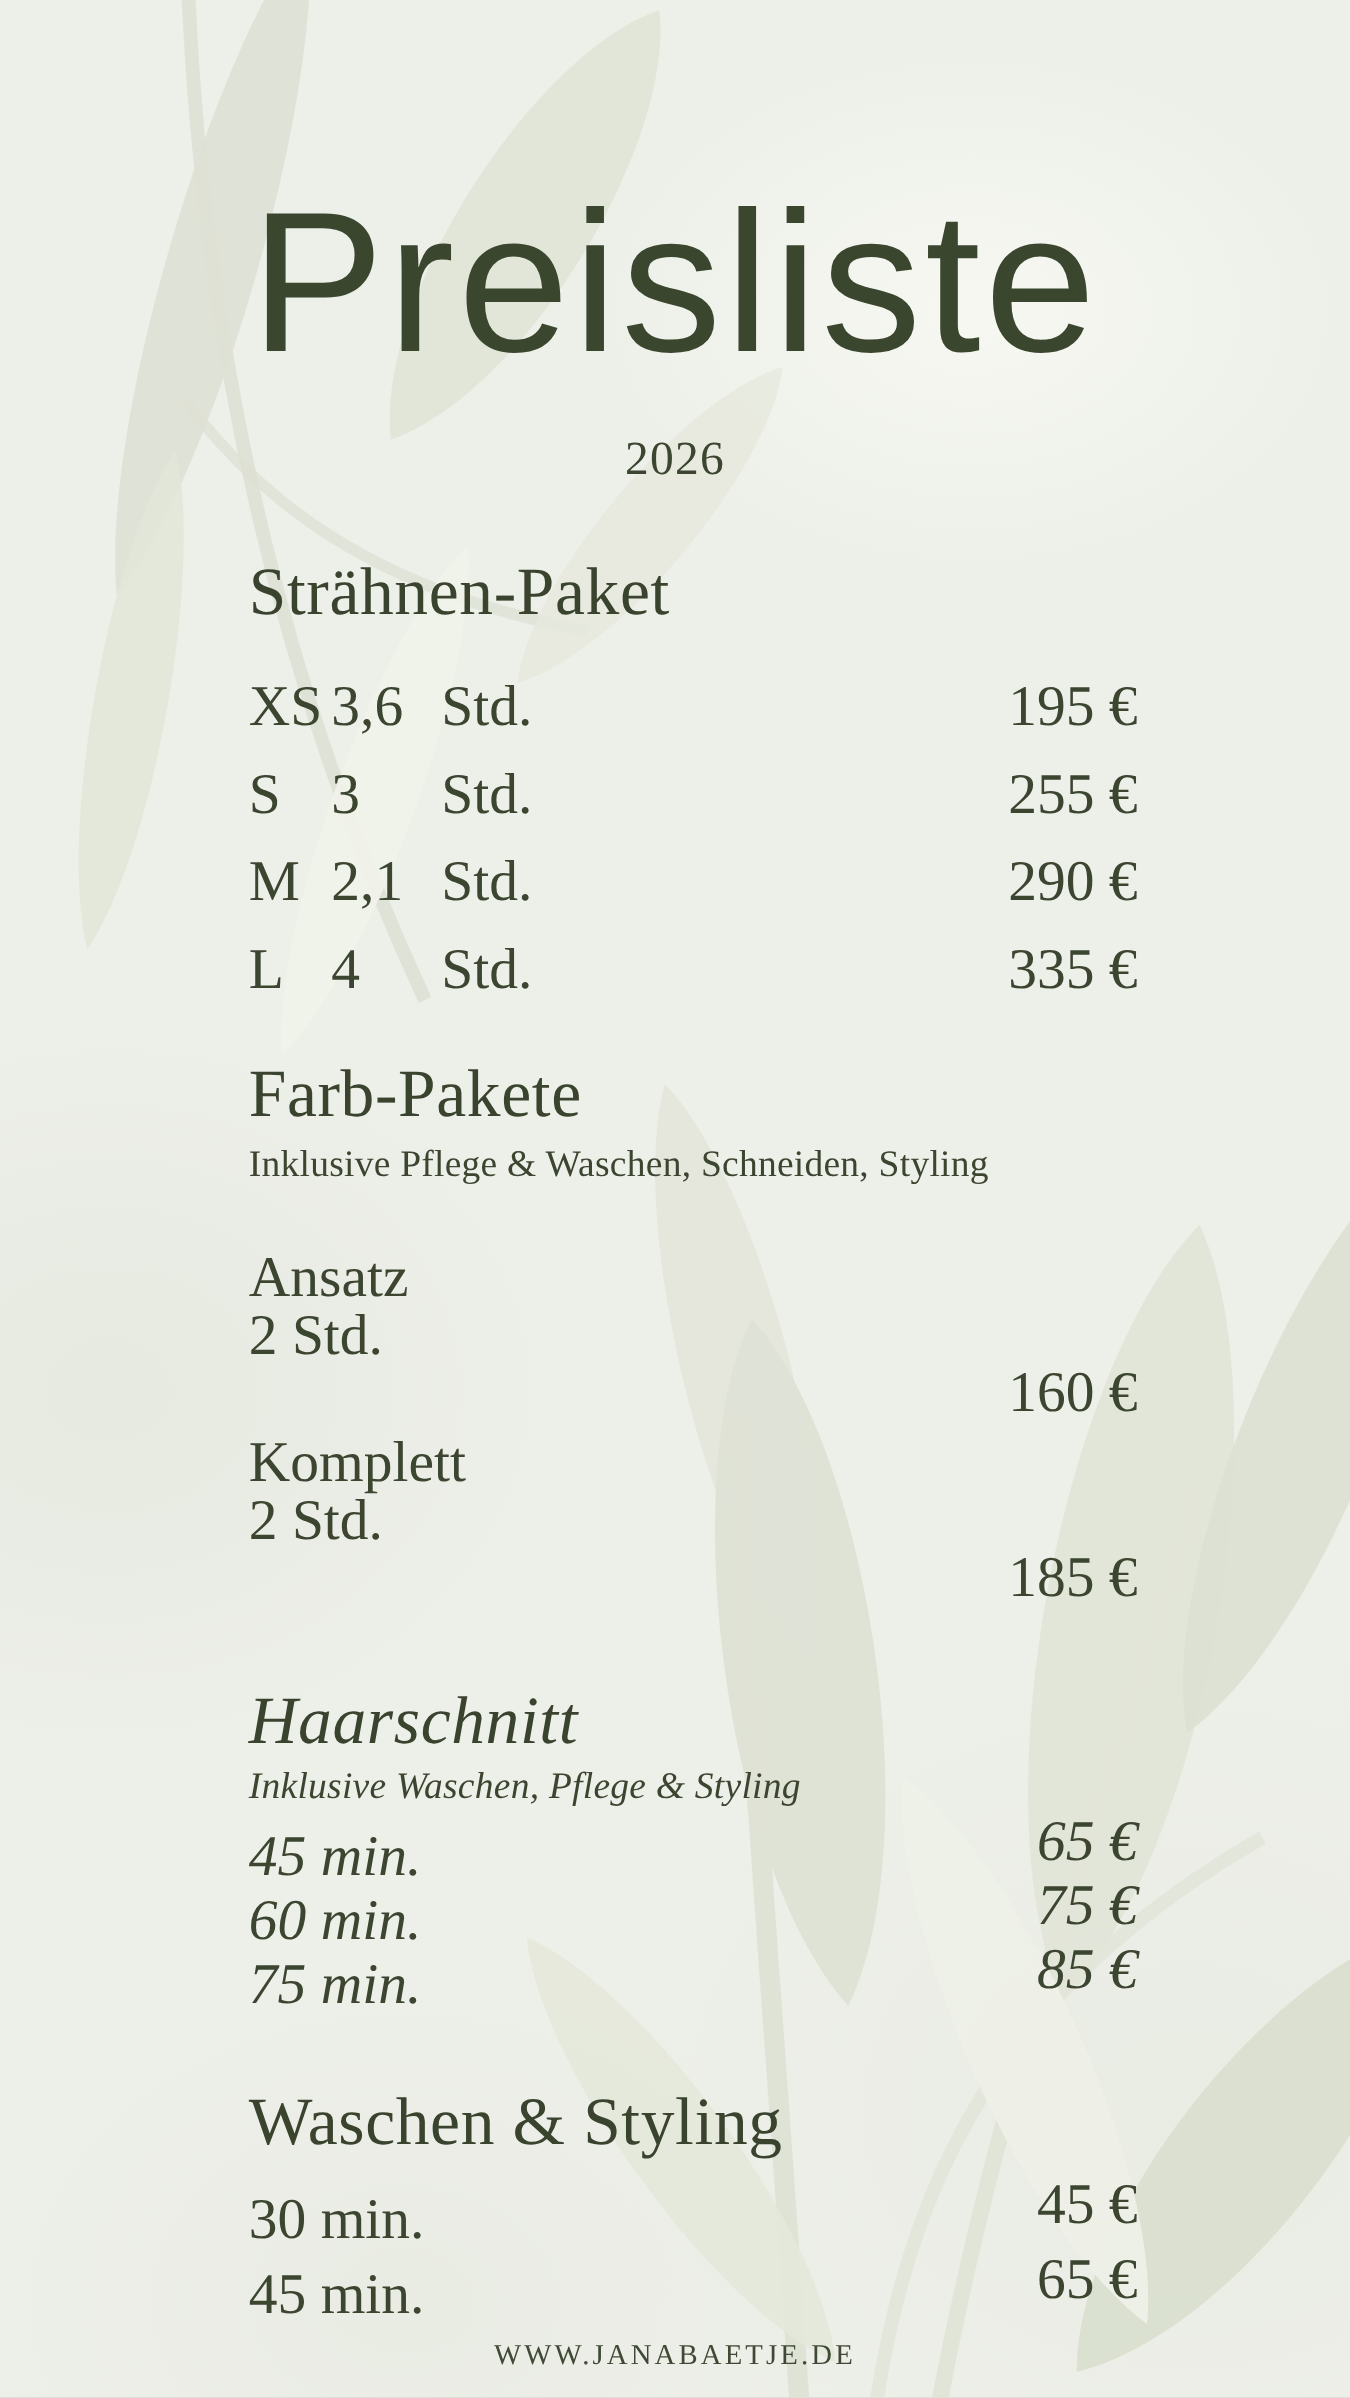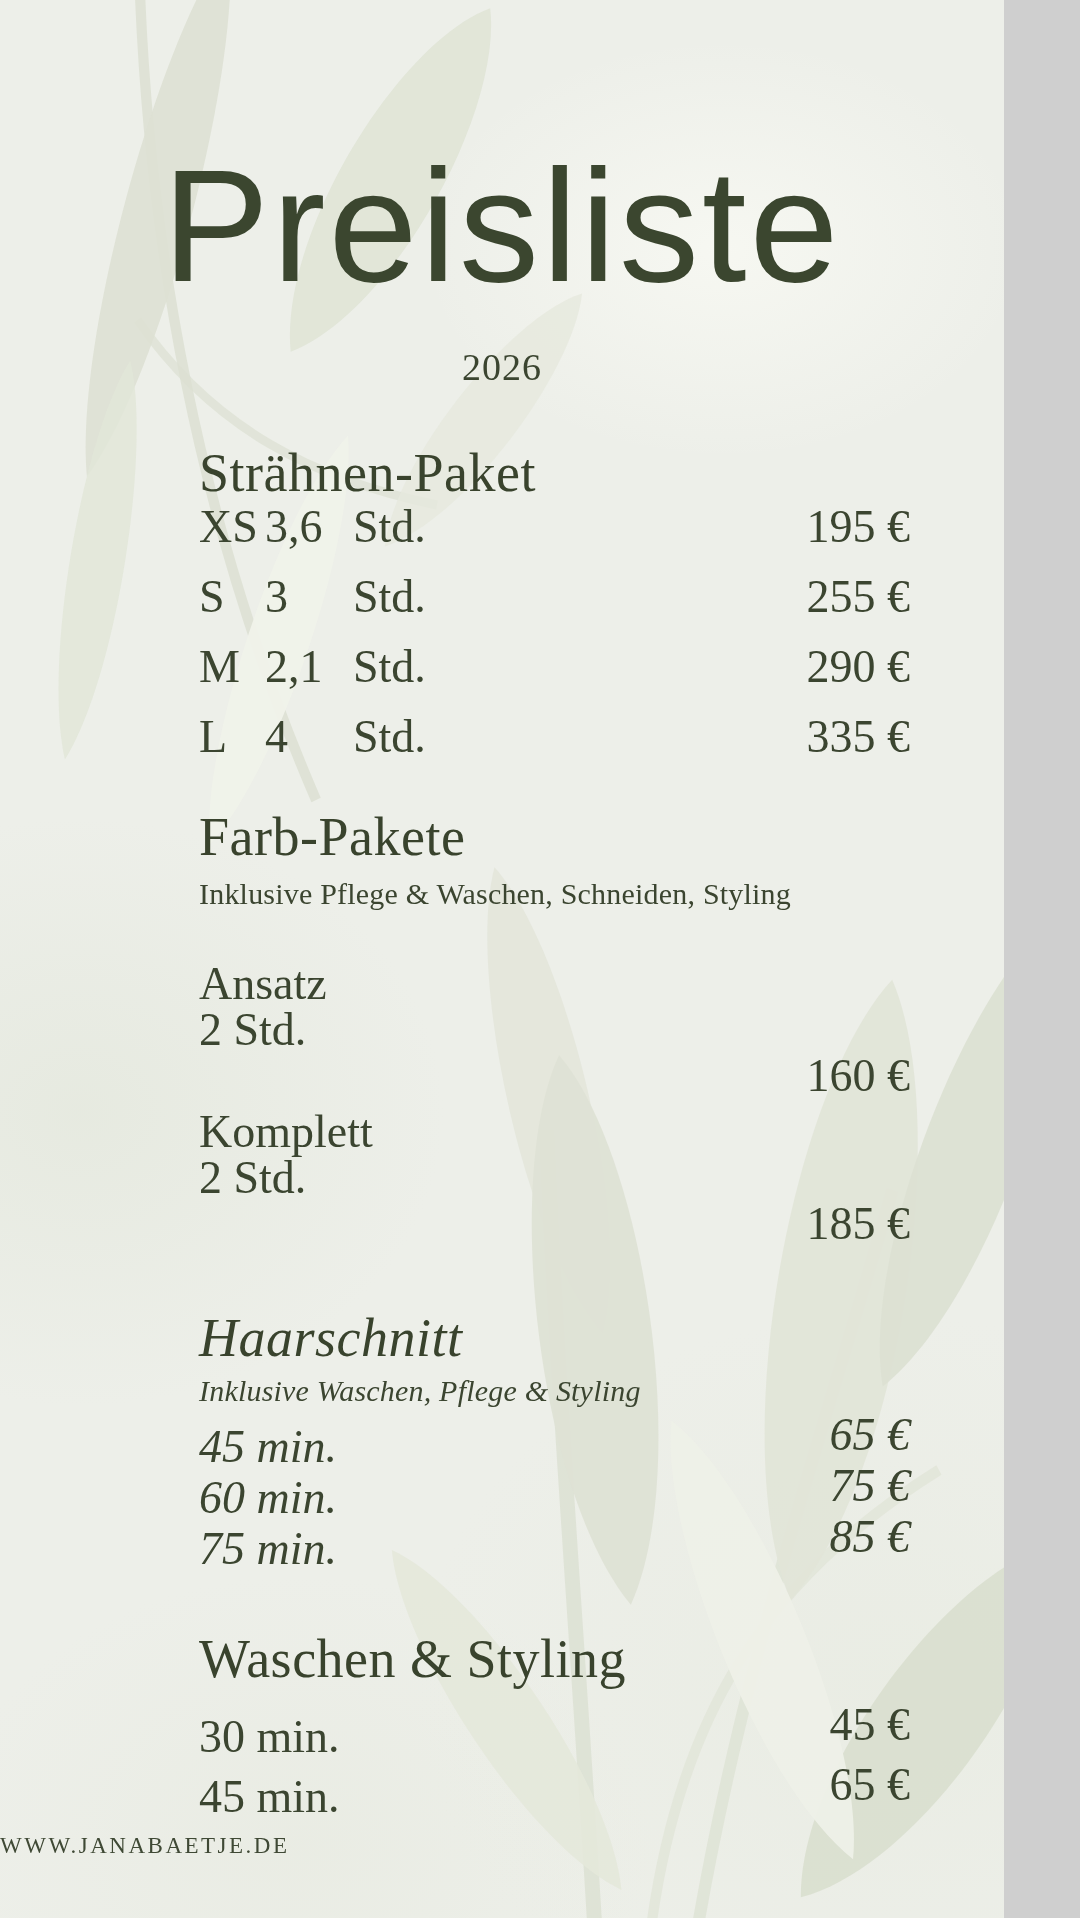--- a/index.html
+++ b/index.html
@@ -1,17 +1,17 @@
 <!DOCTYPE html>
 <html><head>
 <meta charset="utf-8">
 <style>
   html,body{margin:0;padding:0;background:#cfcfcf;}
   .page{
-    position:relative;width:1004px;height:1918px;overflow:hidden;
+    position:relative;width:1080px;height:1918px;overflow:hidden;
     background-color:#edefe9;
     background-image:
       radial-gradient(ellipse 430px 300px at 72% 13%, rgba(247,248,242,.95), rgba(247,248,242,0) 70%),
       radial-gradient(ellipse 520px 420px at 8% 58%, rgba(228,232,221,.75), rgba(228,232,221,0) 70%),
       radial-gradient(ellipse 650px 520px at 88% 88%, rgba(233,236,227,.85), rgba(233,236,227,0) 72%),
       radial-gradient(ellipse 500px 380px at 30% 96%, rgba(231,234,224,.6), rgba(231,234,224,0) 70%);
     font-family:"Liberation Serif","DejaVu Serif",serif;
     color:#3b4530;
   }
   .bg{position:absolute;inset:0;width:100%;height:100%;}
@@ -27,34 +27,34 @@
   .section h2{margin:0;font-size:54px;line-height:1.15;font-weight:400;letter-spacing:.5px;color:#39432d;}
   .section .sub{margin:6px 0 0;font-size:30px;line-height:1.3;letter-spacing:.2px;}
   .rows{display:block;}
   .row{display:flex;font-size:46px;line-height:1;}
   .c-price{margin-left:auto;text-align:right;white-space:nowrap;}
   .c-size{width:66px;}
   .c-dur{width:88px;}
   .c-label2{width:206px;}
   .lifted .c-price{transform:translateY(-12px);}
   #sec-straehnen{margin-top:56px;}
-  #sec-straehnen .rows{}
+  #sec-straehnen .rows{margin-top:38px;}
   #sec-straehnen .row{margin-bottom:24px;}
   #sec-farb{margin-top:46px;}
   #sec-farb .rows{margin-top:48px;}
   #sec-farb .row{margin-bottom:10px;flex-direction:column;}
   #sec-haarschnitt{margin-top:60px;font-style:italic;}
   #sec-haarschnitt .sub{margin-top:2px;}
   #sec-haarschnitt .rows{margin-top:14px;}
   #sec-haarschnitt .row{margin-bottom:5px;}
   #sec-waschen{margin-top:56px;}
   #sec-waschen .rows{margin-top:24px;}
   #sec-waschen .row{margin-bottom:14px;}
   .footer{
-    font-size:23px;line-height:1;
+    text-align:center;font-size:23px;line-height:1;
     letter-spacing:2.5px;color:#3f4935;
   }
 </style>
 </head>
 <body>
 
 <div class="page">
 
   <svg class="bg" viewBox="0 0 1080 1918" preserveAspectRatio="none" aria-hidden="true">
     <defs>

